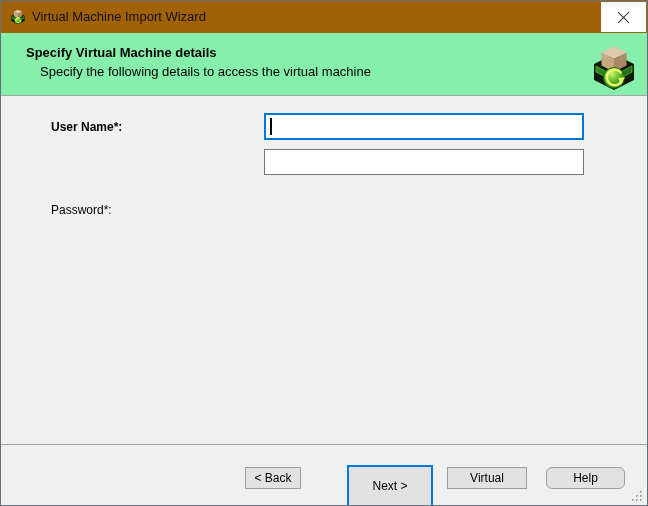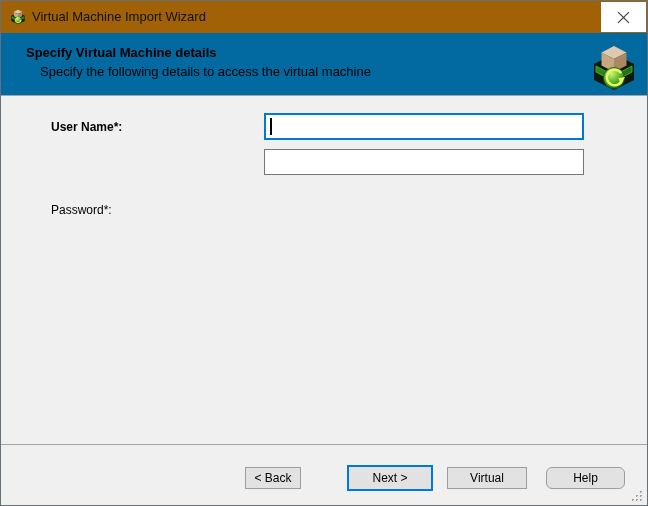--- a/index.html
+++ b/index.html
@@ -8,40 +8,40 @@
     border:1px solid #63727a;background:#f0f0f0;overflow:hidden;
     font-family:"Liberation Sans",sans-serif;color:#000;
   }
   
   .titlebar{position:absolute;left:0;top:0;right:0;height:32px;background:#a16207;}
   .app-icon{position:absolute;left:9px;top:8px;width:16px;height:16px;}
   .win-title{position:absolute;left:31px;top:0;line-height:32px;font-size:13px;color:#111;white-space:nowrap;}
   .close-btn{position:absolute;top:1px;right:1px;width:45px;height:30px;background:#fff;border:none;
     display:flex;align-items:center;justify-content:center;cursor:default;padding:0;}
   
-  .header{position:absolute;left:0;top:32px;right:0;height:62px;background:#0369a1;border-bottom:1px solid #a5a5a5;}
+  .header{position:absolute;left:0;top:32px;right:0;height:62px;background:#86efac;border-bottom:1px solid #a5a5a5;}
   .header-title{position:absolute;left:25px;top:12px;font-size:13px;font-weight:bold;white-space:nowrap;}
   .header-sub{position:absolute;left:39px;top:31px;font-size:13px;white-space:nowrap;}
   .logo{position:absolute;right:9px;top:11px;width:48px;height:48px;}
   
   .lbl{position:absolute;left:50px;font-size:12px;white-space:nowrap;}
   .lbl-user{top:119px;font-weight:bold;}
   .lbl-pass{top:164px;margin-top:38px;}
   .field{position:absolute;left:263px;width:320px;box-sizing:border-box;background:#fff;
     font-family:"Liberation Sans",sans-serif;font-size:13px;padding:0 5px;outline:none;}
   .field-user{top:112px;height:27px;border:2px solid #0078d7;}
   .field-pass{top:148px;height:26px;border:1px solid #767676;}
   .caret{position:absolute;left:269px;top:117px;width:2px;height:17px;background:#000;}
   
   .footer-sep{position:absolute;left:0;right:0;top:443px;height:1px;background:#a5a5a5;}
   .btn{position:absolute;top:466px;height:22px;box-sizing:border-box;background:#e2e2e2;border:1px solid #9d9d9d;
     font-family:"Liberation Sans",sans-serif;font-size:12px;color:#000;padding:0;
     display:flex;align-items:center;justify-content:center;cursor:default;}
   .btn-back{left:244px;width:56px;}
-  .btn-next{left:346px;top:464px;width:86px;height:26px;border:2px solid #0078d7;}
+  .btn-next{left:346px;top:464px;width:86px;height:42px;border:2px solid #0078d7;}
   .btn-cancel{left:446px;width:80px;}
   .btn-help{left:545px;width:79px;border-radius:6px;}
   .resize-grip{position:absolute;right:3px;bottom:4px;width:12px;height:12px;}
 </style>
 </head>
 <body>
 
 <svg width="0" height="0" style="position:absolute" aria-hidden="true">
   <defs>
     <radialGradient id="sphereGrad" cx="38%" cy="28%" r="75%">

